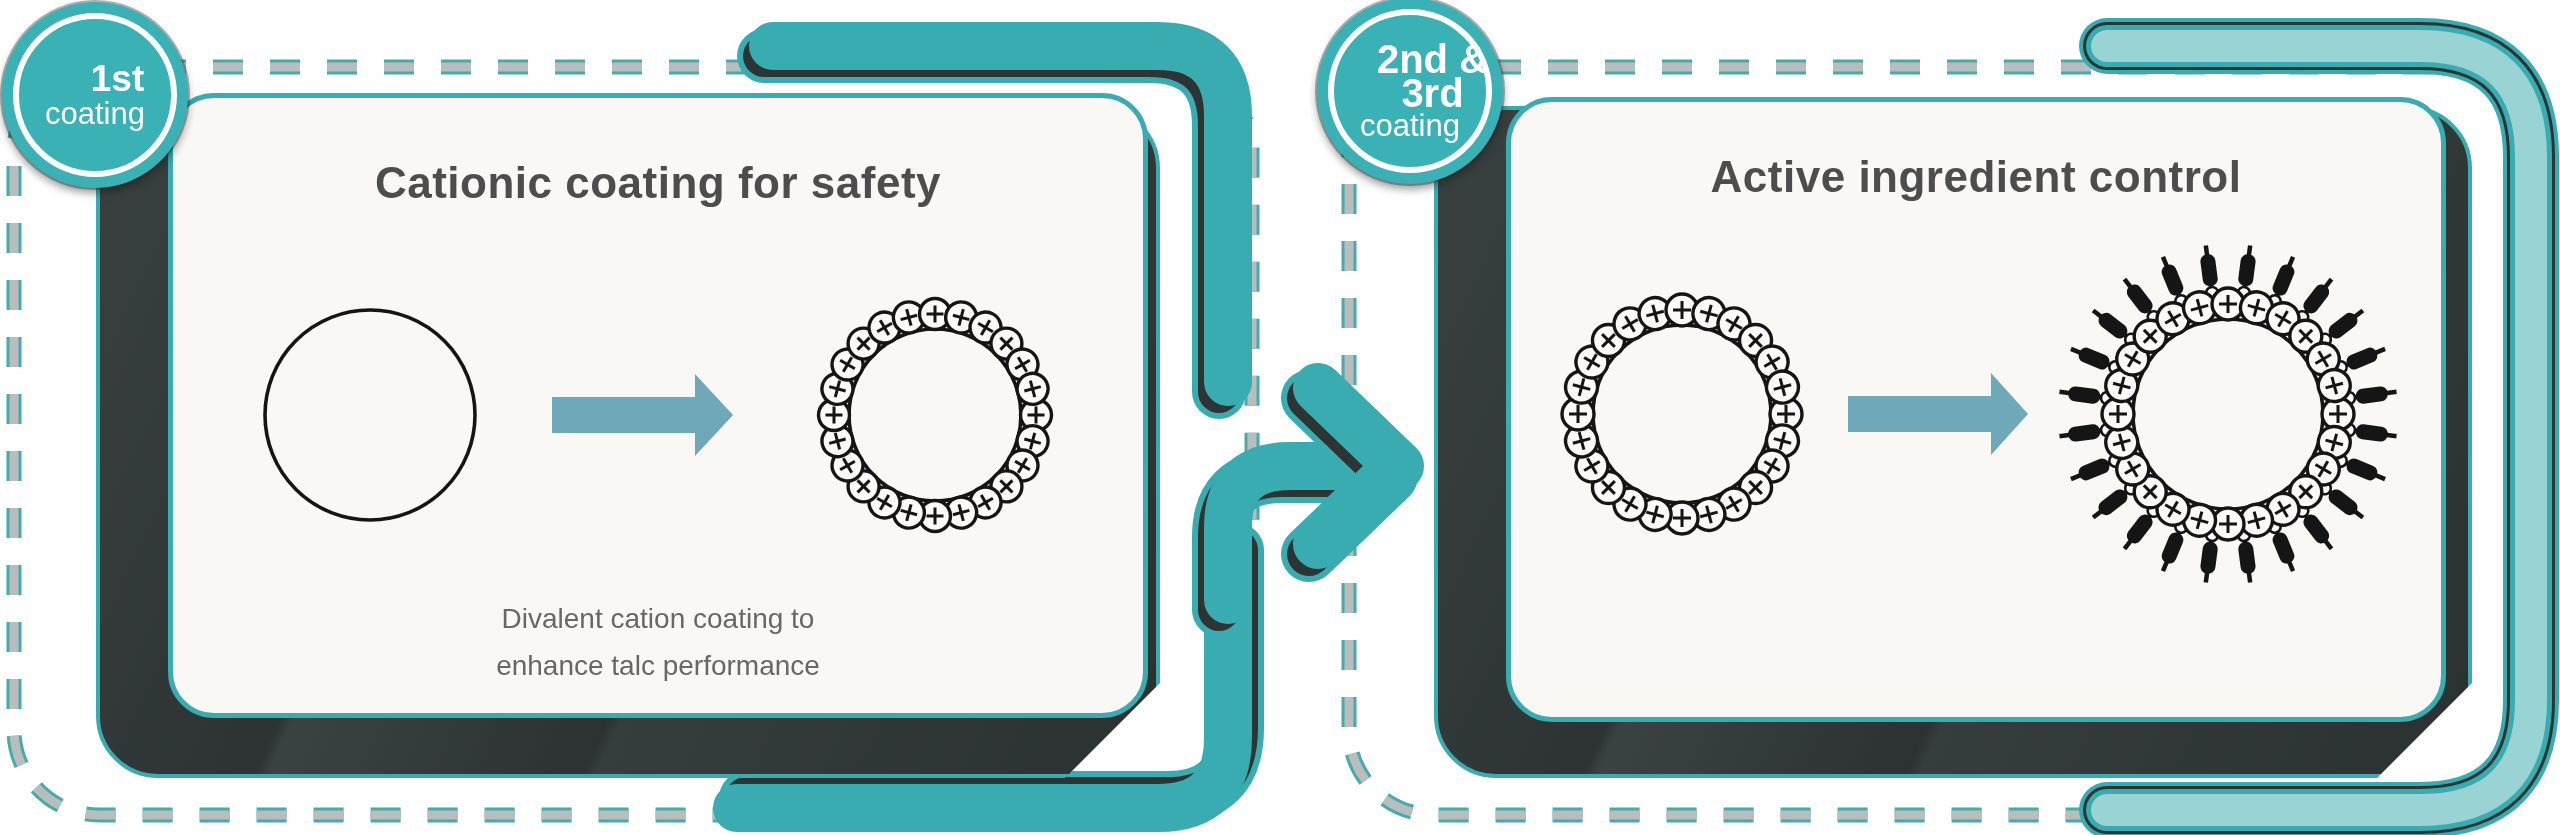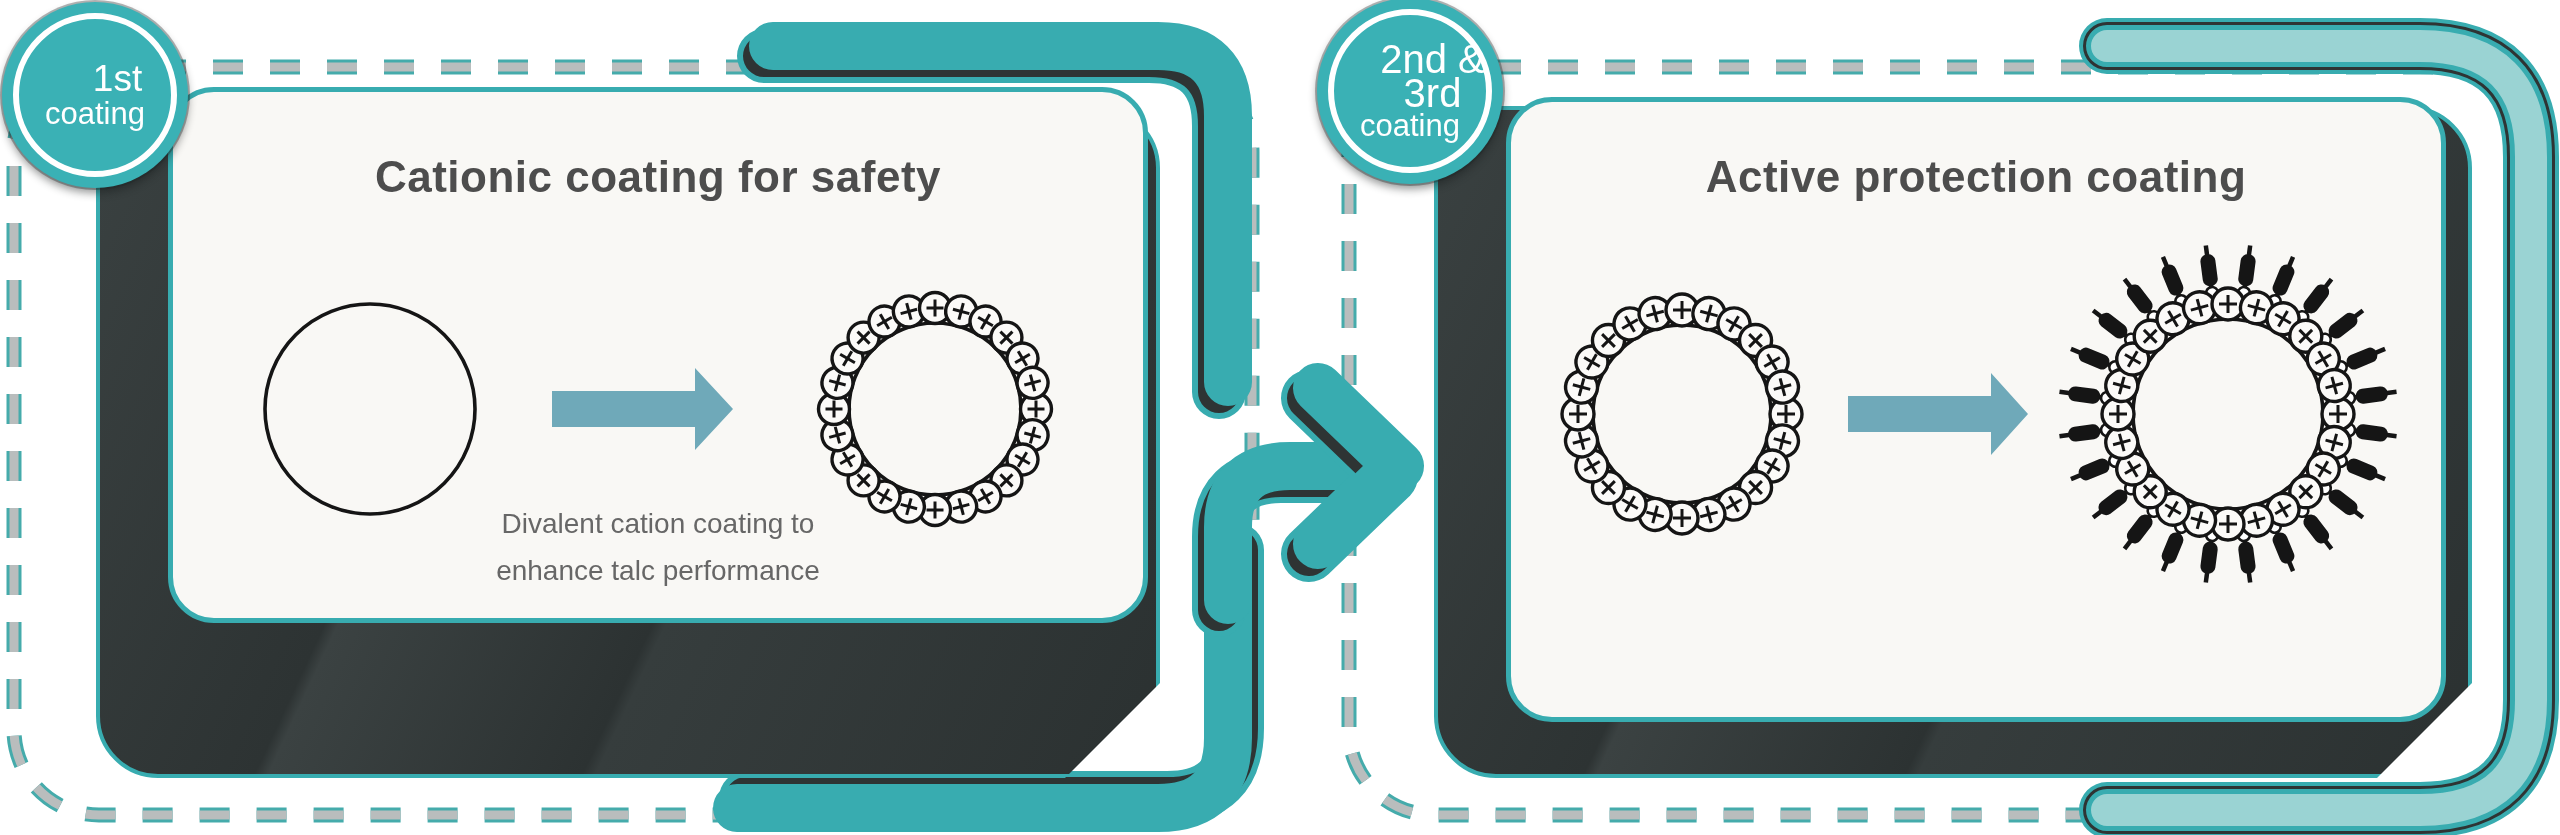--- a/index.html
+++ b/index.html
@@ -31,21 +31,21 @@
   }
   .mol-layer{position:absolute;left:0;top:0;}
   .badge{
     position:absolute;width:186px;height:186px;border-radius:50%;
     background:#3ab1b5;z-index:5;
     box-shadow:0 5px 8px rgba(20,25,25,.45), 0 0 0 2px rgba(40,46,46,.35);
     display:flex;align-items:center;justify-content:center;flex-direction:column;
     text-align:center;color:#ffffff;
   }
   .badge-ring{position:absolute;inset:11px;border:6px solid #ffffff;border-radius:50%;}
-  .badge-l1{font-weight:400;font-size:37px;line-height:38px;margin-left:45px;}
+  .badge-l1{font-weight:700;font-size:37px;line-height:38px;margin-left:45px;}
   .badge-l2{font-weight:400;font-size:31px;line-height:32px;}
   .badge.small .badge-l1{font-size:40px;line-height:34px;}
   .badge.small .badge-l2{font-size:31px;line-height:31px;}
 </style>
 </head>
 <body>
 
 <div class="stage">
 
   <svg class="layer" width="2560" height="835" viewBox="0 0 2560 835">
@@ -82,21 +82,21 @@
     <g stroke-linecap="round" fill="none">
       <path d="M 2107 46 L 2420 46 Q 2531 46 2531 157 L 2531 700 Q 2531 810 2420 810 L 2107 810" stroke="#38acb0" stroke-width="56"></path>
       <path d="M 2107 46 L 2420 46 Q 2531 46 2531 157 L 2531 700 Q 2531 810 2420 810 L 2107 810" stroke="#2e3434" stroke-width="48"></path>
       <path d="M 2107 46 L 2420 46 Q 2531 46 2531 157 L 2531 700 Q 2531 810 2420 810 L 2107 810" stroke="#38acb0" stroke-width="42"></path>
       <path d="M 2107 46 L 2420 46 Q 2531 46 2531 157 L 2531 700 Q 2531 810 2420 810 L 2107 810" stroke="#9ad3d3" stroke-width="32"></path>
     </g>
   </svg>
 
   <div class="shadow-panel" style="left:96px;top:106px;width:1056px;height:664px;"></div>
 
-  <div class="card" style="left:168px;top:87px;width:980px;height:536px;">
+  <div class="card" style="left:168px;top:93px;width:980px;height:625px;">
     <div class="card-title" style="top:58px;">
       <div class="title-line">Cationic coating for safety</div>
 
     </div>
     <svg class="mol-layer" id="mol-left" width="970" height="615" viewBox="0 0 970 615">
         <g>
           <circle cx="197" cy="317" r="105" fill="none" stroke="#151515" stroke-width="3.6"></circle>
         </g>
         <polygon points="379,299 522,299 522,276 560,317 522,358 522,335 379,335" fill="#6fa9b9"></polygon>
         <g>
@@ -232,21 +232,21 @@
   <div class="badge" style="left:2px;top:2px;">
     <div class="badge-ring"></div>
     <div class="badge-l1">1st</div>
     <div class="badge-l2">coating</div>
   </div>
 
   <div class="shadow-panel" style="left:1434px;top:106px;width:1030px;height:664px;"></div>
 
   <div class="card" style="left:1506px;top:97px;width:940px;height:625px;">
     <div class="card-title" style="top:48px;">
-      <div class="title-line">Active protection coating</div>
+      <div class="title-line">Active ingredient control</div>
     </div>
     <svg class="mol-layer" id="mol-right" width="930" height="615" viewBox="0 0 930 615">
         <g>
           <circle cx="171" cy="312" r="89" fill="none" stroke="#151515" stroke-width="3.6"></circle>
           <g transform="translate(275,312) rotate(0)">
             <circle cx="0" cy="0" r="16" fill="#fbfaf8" stroke="#151515" stroke-width="3.4"></circle>
             <line x1="-9" y1="0" x2="9" y2="0" stroke="#151515" stroke-width="3"></line>
             <line x1="0" y1="-9" x2="0" y2="9" stroke="#151515" stroke-width="3"></line>
           </g>
           <g transform="translate(271.4562859340631,338.9171806906622) rotate(15)">

